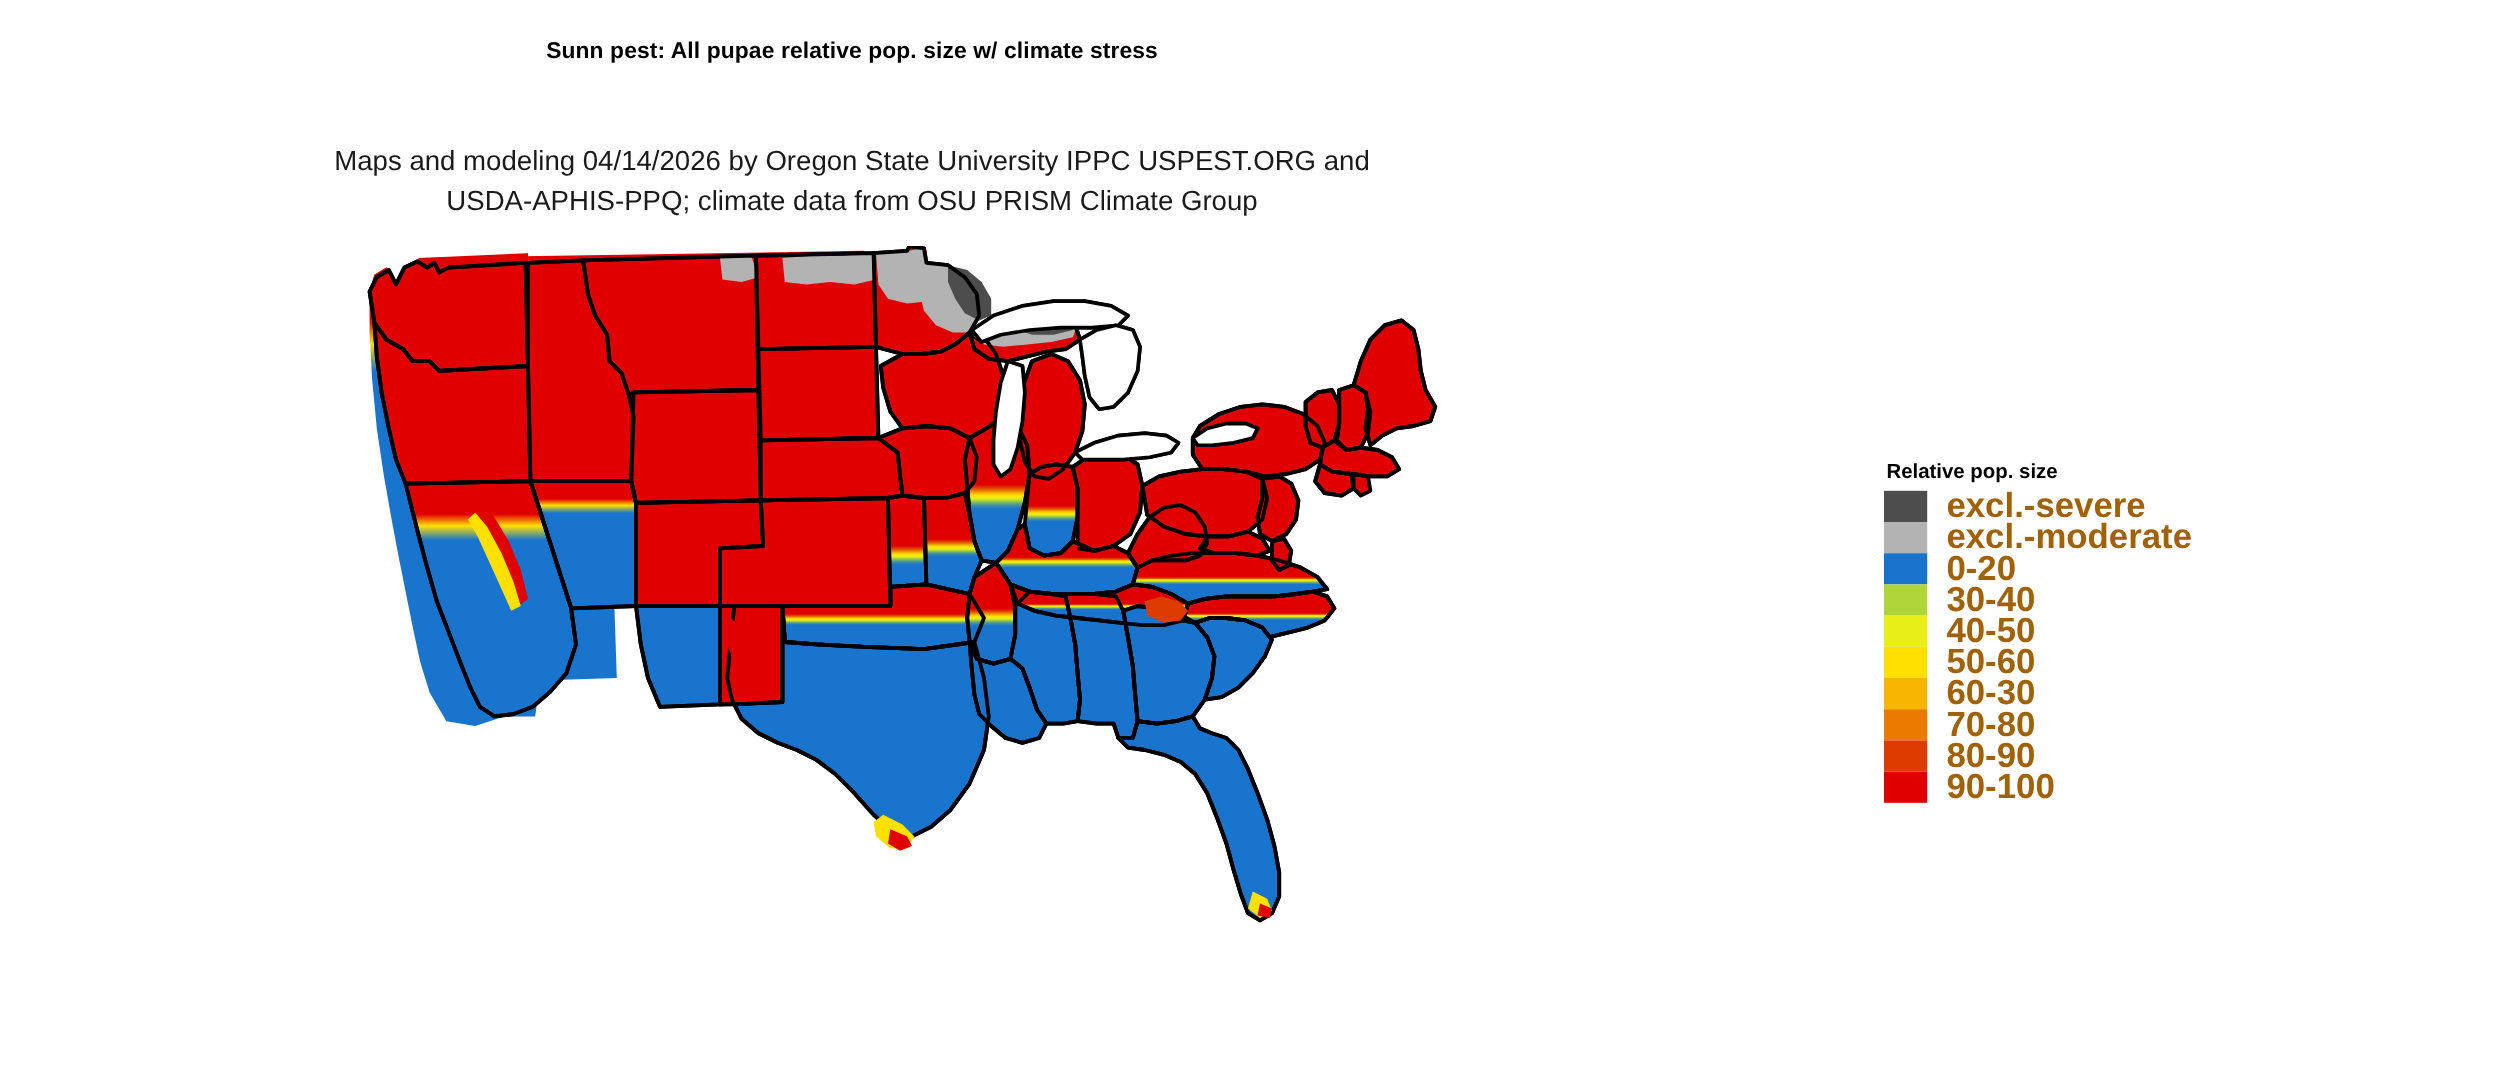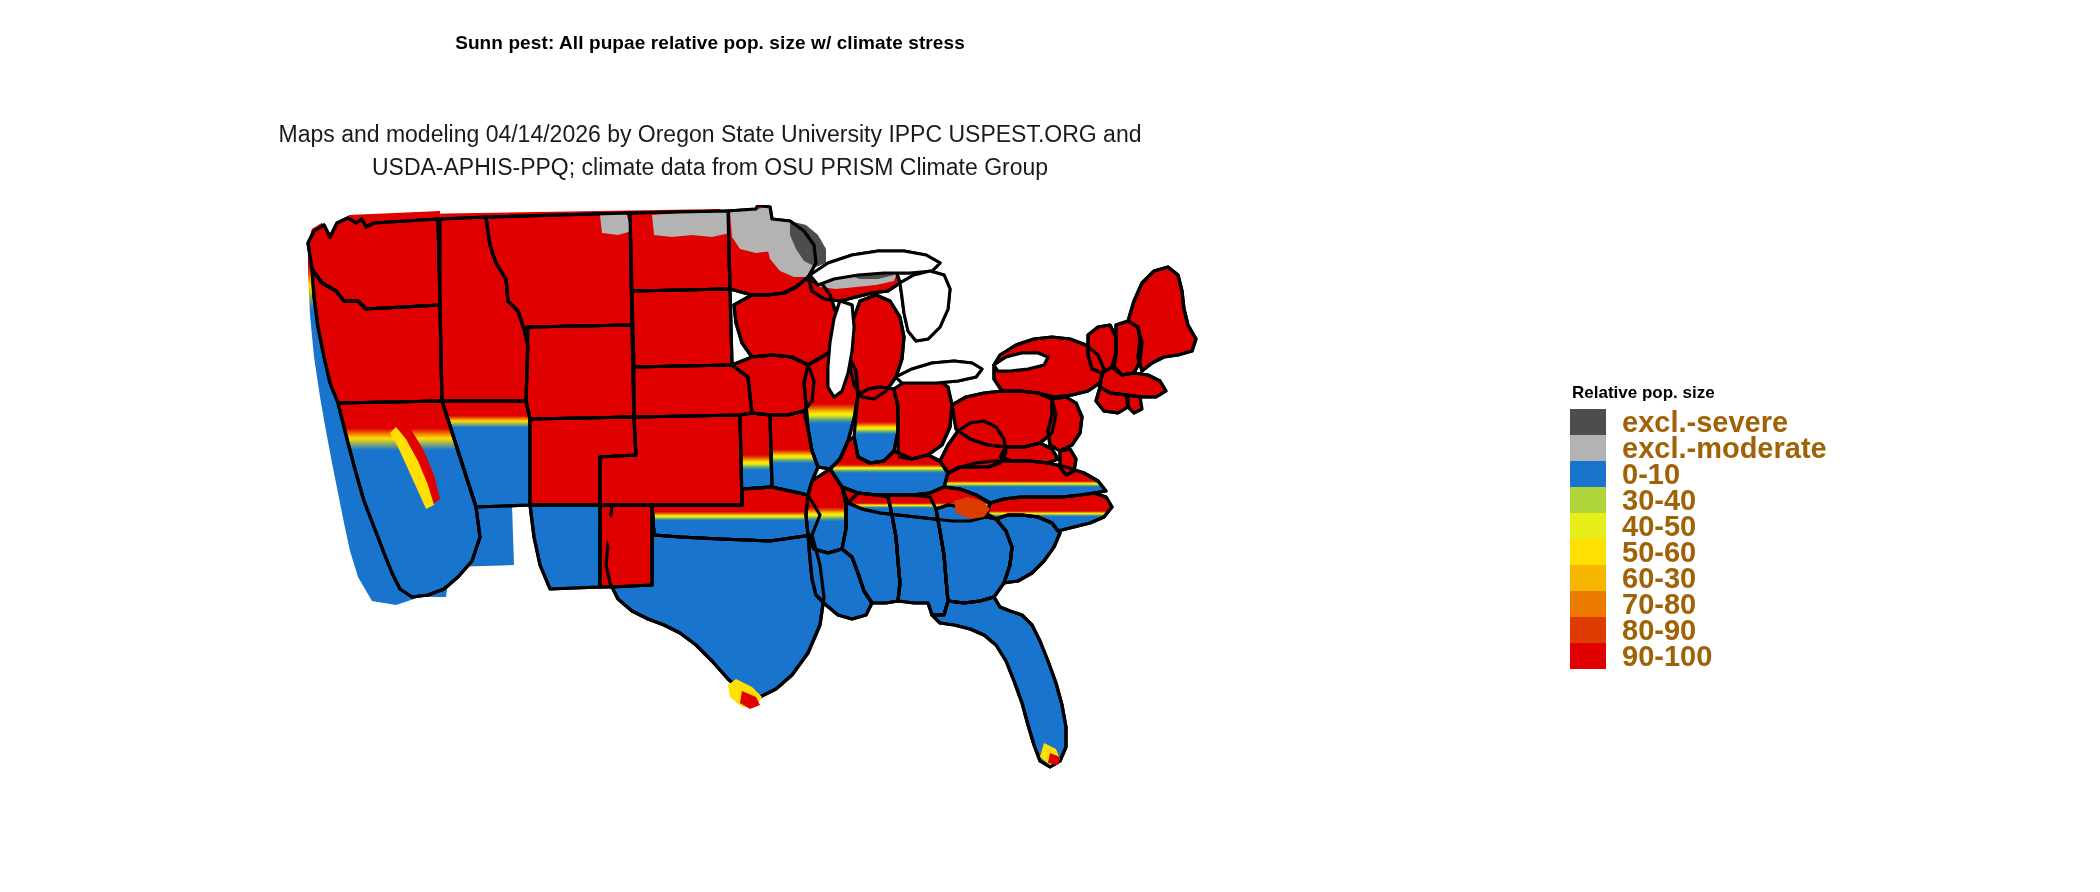--- a/index.html
+++ b/index.html
@@ -414,21 +414,21 @@
         <div class="legend-row">
           <div class="legend-swatch" style="background: rgb(77, 77, 77);"></div>
           <div class="legend-label">excl.-severe</div>
         </div>
         <div class="legend-row">
           <div class="legend-swatch" style="background: rgb(179, 179, 179);"></div>
           <div class="legend-label">excl.-moderate</div>
         </div>
         <div class="legend-row">
           <div class="legend-swatch" style="background: rgb(24, 116, 205);"></div>
-          <div class="legend-label">0-10</div>
+          <div class="legend-label">0-20</div>
         </div>
         <div class="legend-row">
           <div class="legend-swatch" style="background: rgb(176, 213, 58);"></div>
           <div class="legend-label">30-40</div>
         </div>
         <div class="legend-row">
           <div class="legend-swatch" style="background: rgb(232, 239, 24);"></div>
           <div class="legend-label">40-50</div>
         </div>
         <div class="legend-row">

